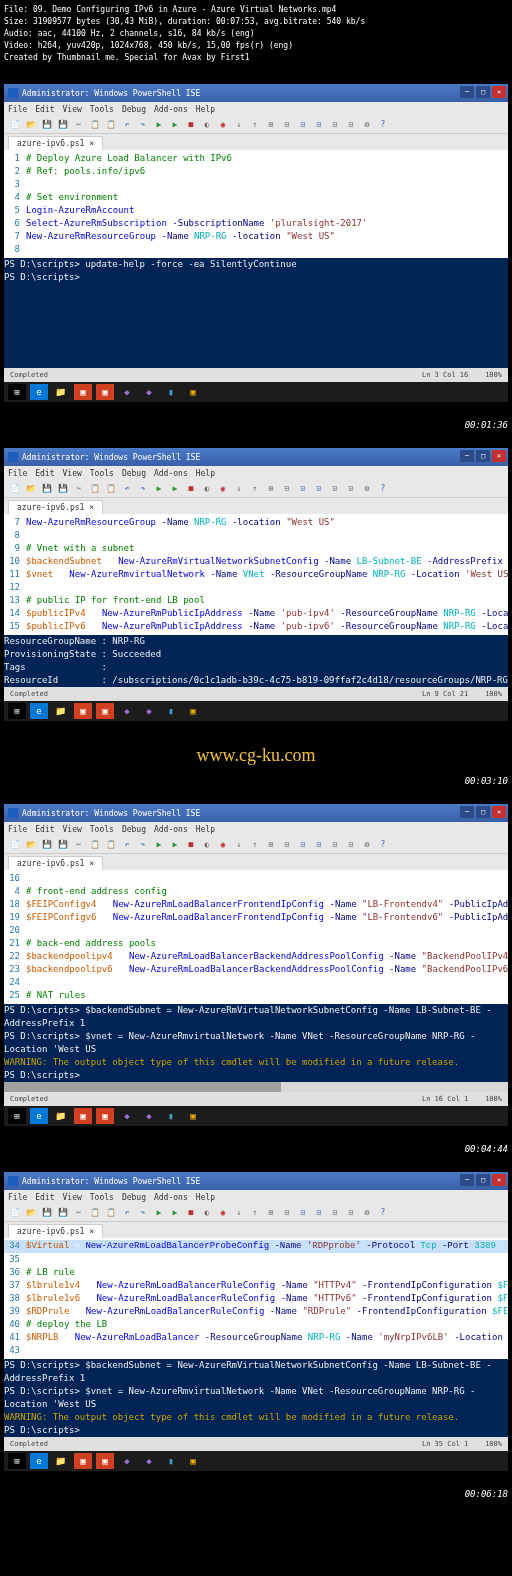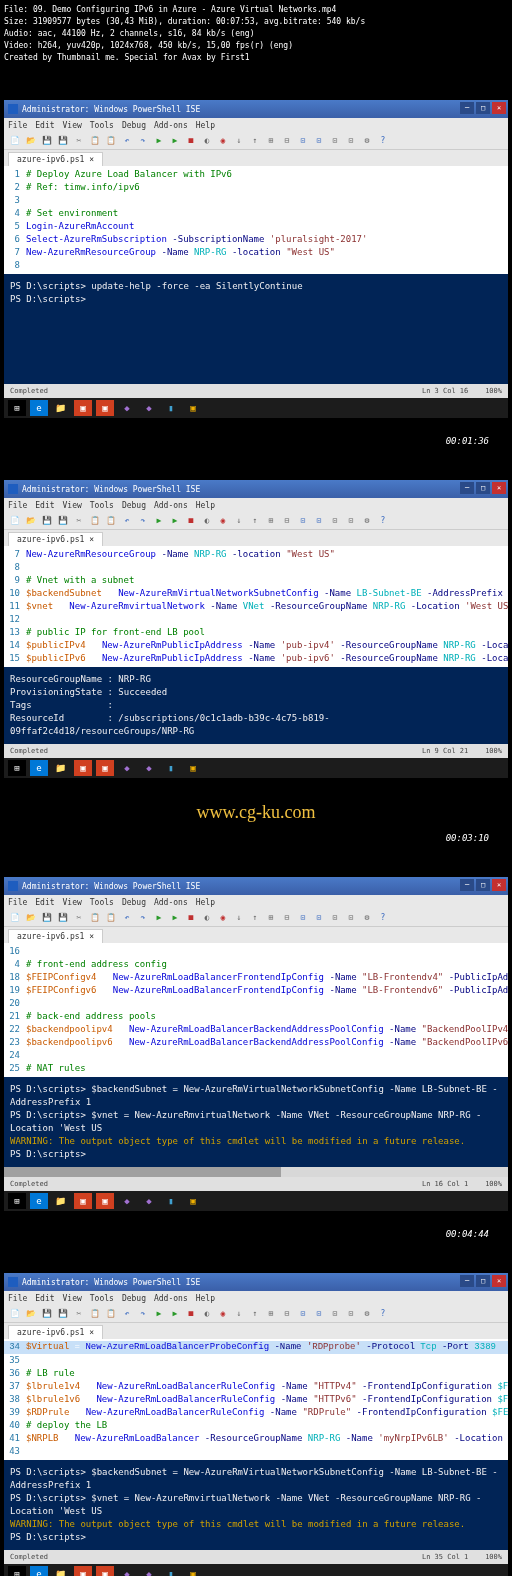--- a/index.html
+++ b/index.html
@@ -1,44 +1,44 @@
 <!DOCTYPE html>
 <html><head>
 <meta charset="utf-8">
 <style>
   * { margin: 0; padding: 0; box-sizing: border-box; }
   body { background: #000; font-family: Consolas, monospace; font-size: 9px; color: #fff; width: 512px; }
   .meta { color: #fff; padding: 4px; line-height: 12px; font-size: 8px; }
   .screenshot { margin: 16px 4px; }
-  .titlebar { background: linear-gradient(#4a7ac8, #3a5fa8); height: 18px; display: flex; align-items: center; padding: 0 4px; color: #fff; font-size: 8px; position: relative; margin-top: 32px; }
+  .titlebar { background: linear-gradient(#4a7ac8, #3a5fa8); height: 18px; display: flex; align-items: center; padding: 0 4px; color: #fff; font-size: 8px; position: relative; }
   .titlebar-icon { width: 10px; height: 10px; background: #1e5dbf; margin-right: 4px; }
   .win-controls { position: absolute; right: 2px; top: 2px; display: flex; gap: 2px; }
   .win-btn { width: 14px; height: 12px; background: #2a4a88; color: #fff; display: flex; align-items: center; justify-content: center; font-size: 7px; }
   .win-btn.close { background: #c43030; }
   .menubar { background: #e8e8e8; height: 14px; display: flex; align-items: center; padding: 0 4px; gap: 8px; color: #333; font-size: 8px; }
   .toolbar { background: #e8e8e8; height: 18px; display: flex; align-items: center; padding: 0 4px; gap: 2px; border-bottom: 1px solid #ccc; }
   .tool-icon { width: 14px; height: 14px; display: flex; align-items: center; justify-content: center; font-size: 8px; }
   .tabbar { background: #e8e8e8; height: 16px; display: flex; align-items: end; padding: 0 4px; }
   .tab { background: #fff; padding: 2px 8px; font-size: 8px; color: #333; border: 1px solid #ccc; border-bottom: none; }
   .editor { background: #fff; padding: 2px 0; font-size: 9px; line-height: 13px; overflow: hidden; white-space: nowrap; }
   .line { display: flex; }
   .gutter { width: 22px; text-align: right; color: #2a7aa8; padding-right: 6px; flex-shrink: 0; }
   .code { }
   .c-comment { color: #008000; }
   .c-cmd { color: #0000d8; }
   .c-var { color: #c85a00; }
   .c-str { color: #8b3030; }
   .c-param { color: #000080; }
   .c-bright { color: #00b0b8; }
-  .console { background: #012456; color: #eeedf0; padding: 6px; font-size: 9px; line-height: 13px; min-height: 40px; white-space: pre-wrap; }
+  .console { background: #012456; color: #eeedf0; font-size: 9px; line-height: 13px; min-height: 40px; white-space: pre-wrap; }
   .console .warn { color: #d0a000; }
   .status { background: #e0e0e0; height: 14px; display: flex; align-items: center; justify-content: space-between; padding: 0 6px; color: #444; font-size: 7px; }
   .taskbar { background: #1c1c1c; height: 20px; display: flex; align-items: center; padding: 0 4px; gap: 4px; }
   .task-icon { width: 18px; height: 16px; display: flex; align-items: center; justify-content: center; font-size: 9px; }
-  .timecode { text-align: right; color: #fff; font-size: 9px; padding: 2px 23px; font-style: italic; }
+  .timecode { text-align: right; color: #fff; font-size: 9px; padding: 2px 4px; font-style: italic; }
   .watermark { text-align: center; color: #f0c040; font-size: 18px; font-family: Georgia, serif; padding: 8px 0; }
   .scrollh { background: #d8d8d8; height: 10px; position: relative; }
   .scrollh .thumb { background: #a0a0a0; height: 100%; }
   .line { position: relative; }
 </style>
 </head>
 <body>
 
 <div class="meta">
   <div>File: 09. Demo Configuring IPv6 in Azure - Azure Virtual Networks.mp4</div>
@@ -96,21 +96,21 @@
   <div class="tabbar">
     <div class="tab"><span>azure-ipv6.ps1</span> <span>×</span></div>
   </div>
   <div class="editor" id="editor-1">
       <div class="line">
         <span class="gutter">1</span>
         <span class="code"><span class="c-comment"># Deploy Azure Load Balancer with IPv6</span></span>
       </div>
       <div class="line">
         <span class="gutter">2</span>
-        <span class="code"><span class="c-comment"># Ref: timw.info/ipv6</span></span>
+        <span class="code"><span class="c-comment"># Ref: pools.info/ipv6</span></span>
       </div>
       <div class="line">
         <span class="gutter">3</span>
         <span class="code"></span>
       </div>
       <div class="line">
         <span class="gutter">4</span>
         <span class="code"><span class="c-comment"># Set environment</span></span>
       </div>
       <div class="line">

